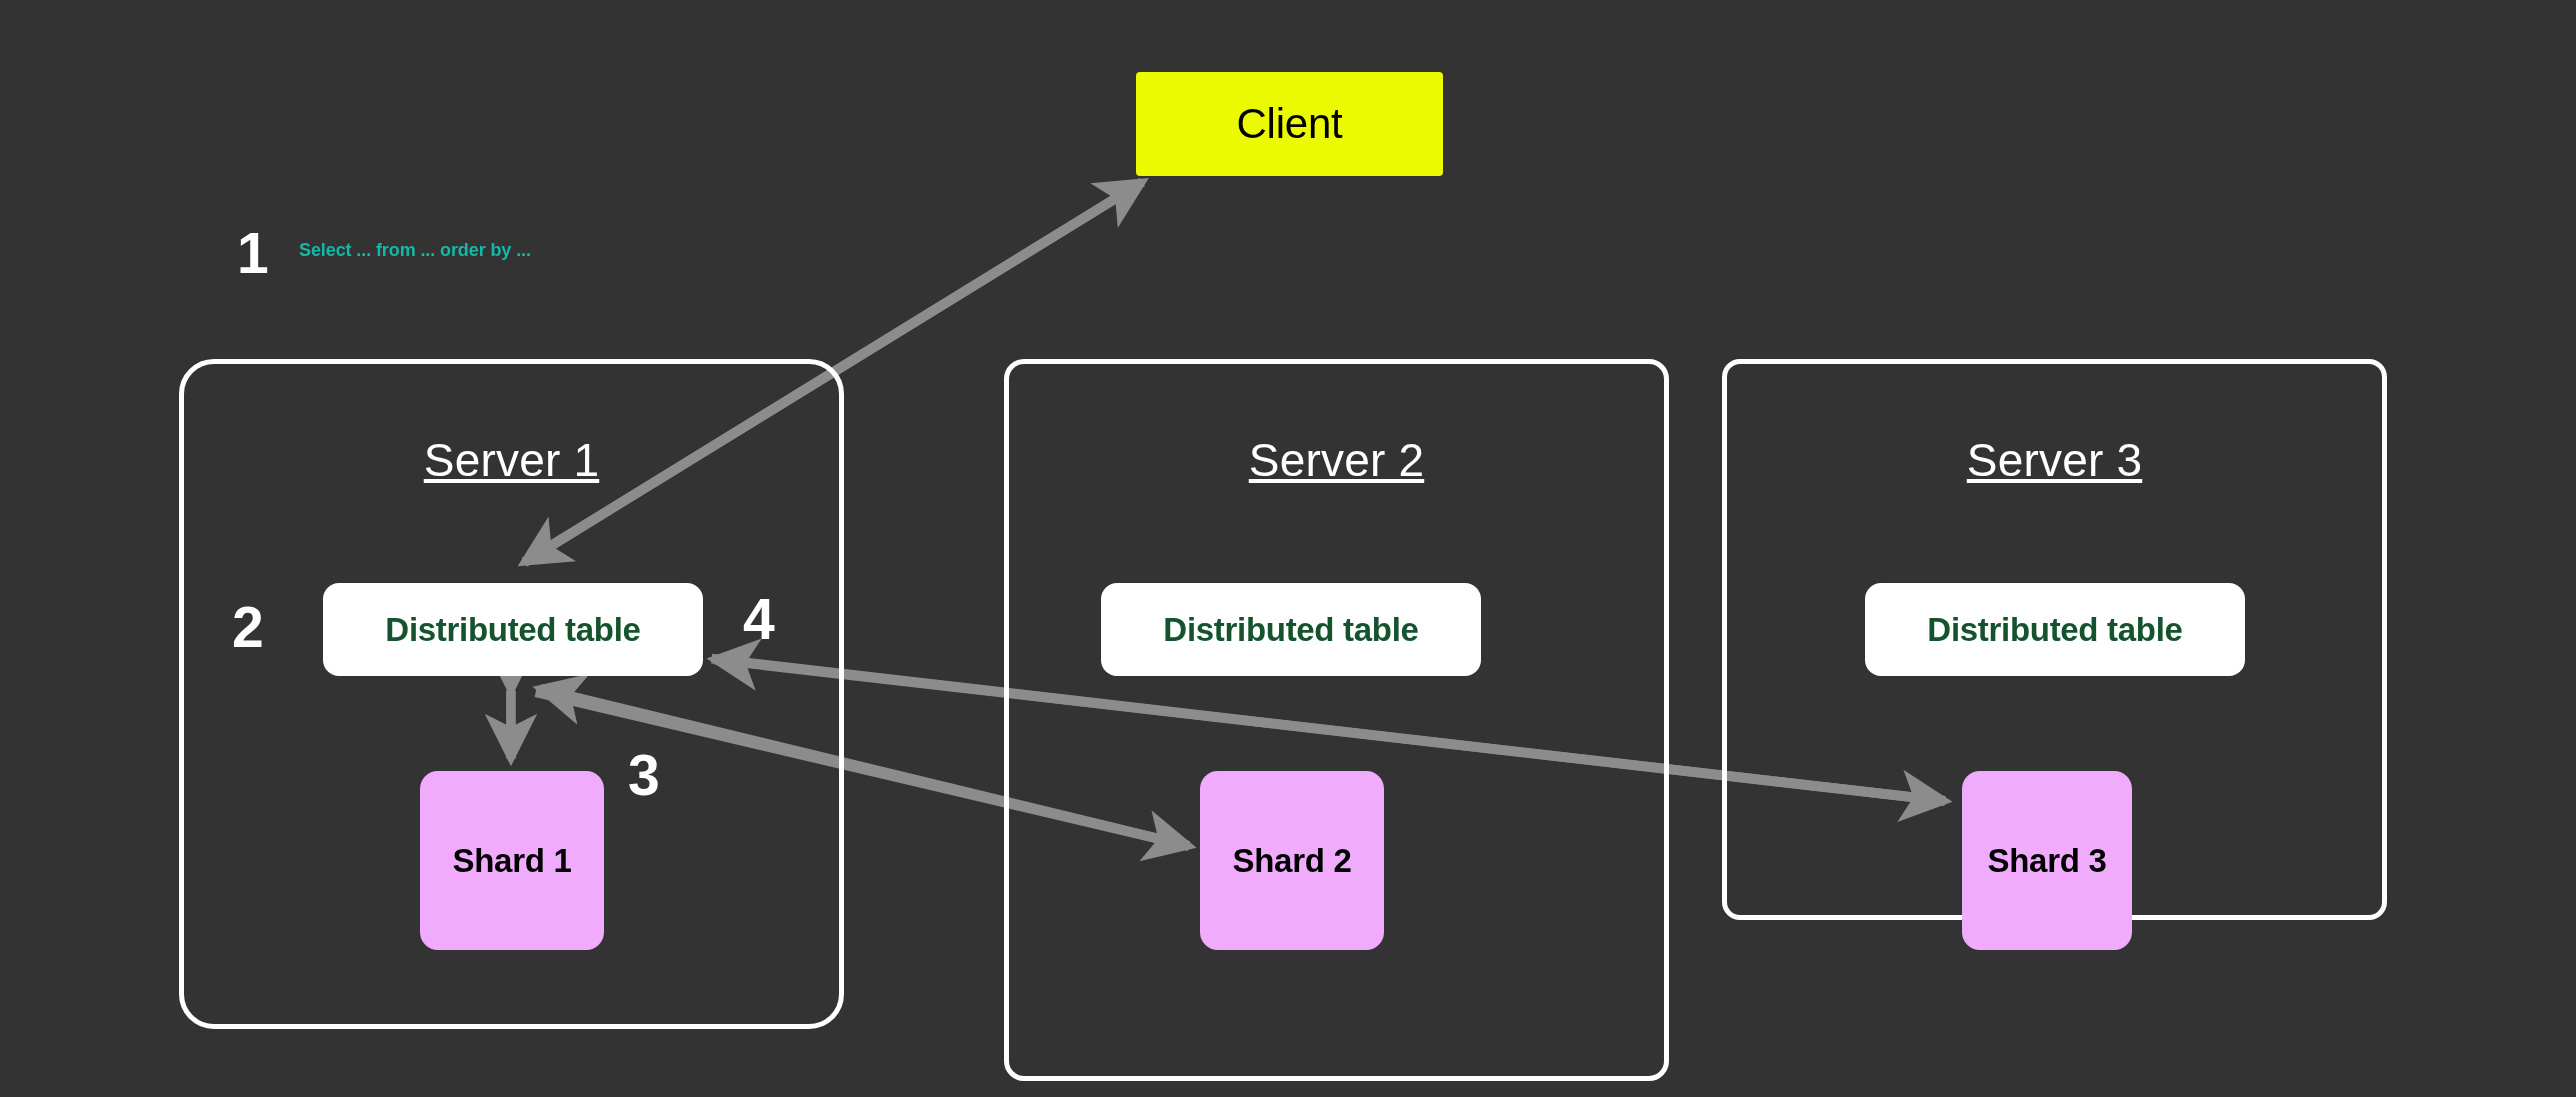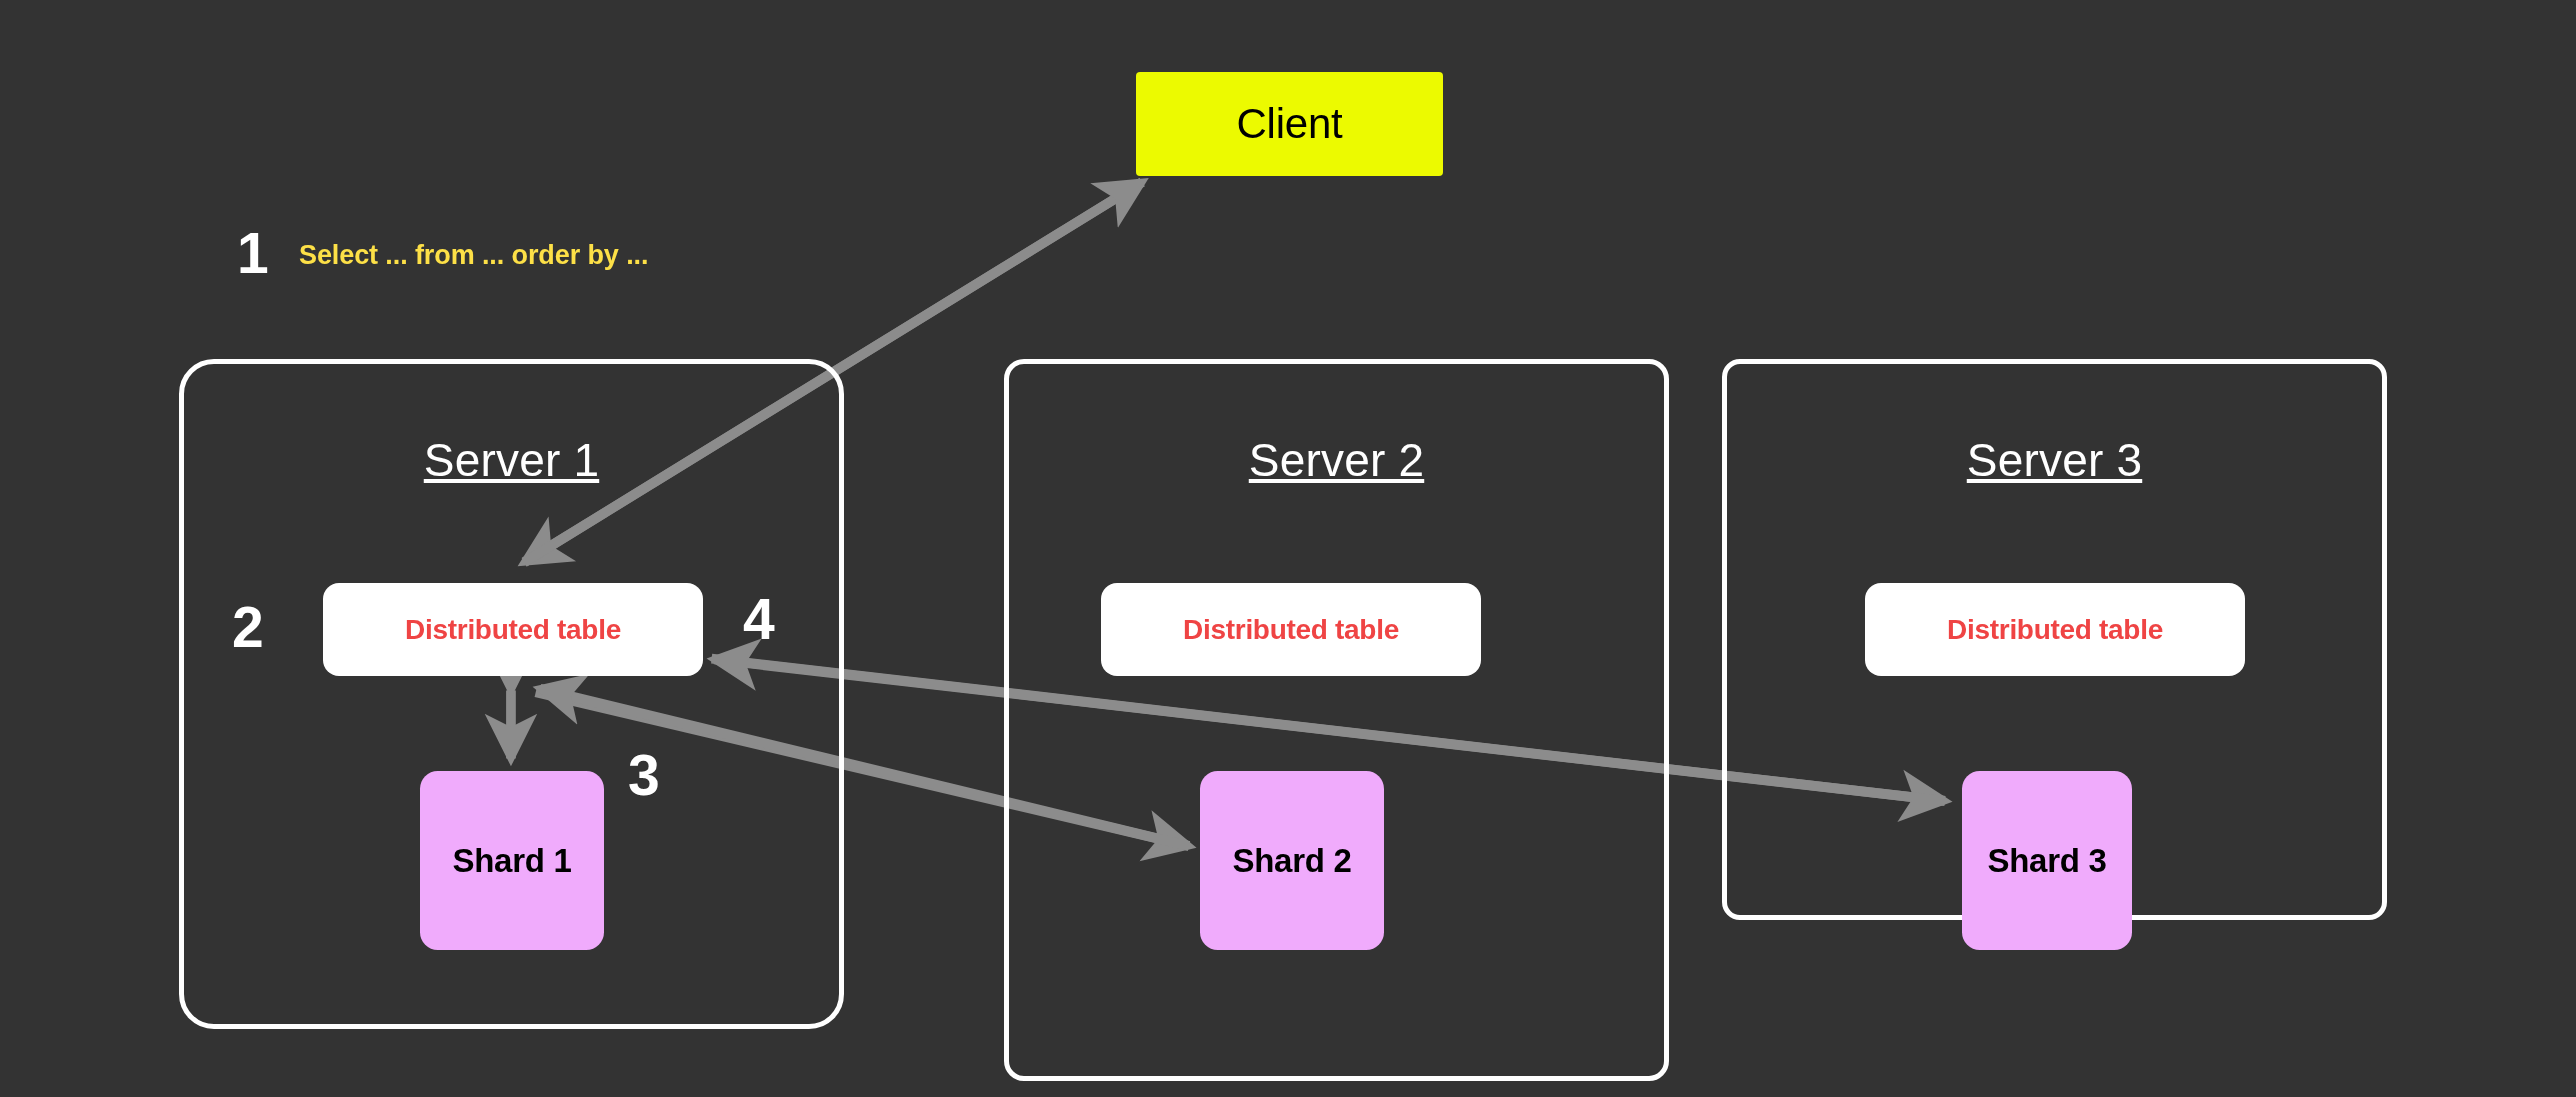--- a/index.html
+++ b/index.html
@@ -43,26 +43,26 @@
     font-size: 46px;
     font-weight: 400;
     letter-spacing: 0.2px;
     text-decoration: underline;
   }
 
   
   .dist-table {
     position: absolute;
     background: #ffffff;
-    color: #ef4444;
+    color: #14532d;
     border-radius: 16px;
     display: flex;
     align-items: center;
     justify-content: center;
-    font-size: 28px;
+    font-size: 33px;
     font-weight: 700;
     letter-spacing: -0.3px;
     box-sizing: border-box;
   }
 
   
   .shard {
     position: absolute;
     background: #f0abfc;
     color: #000000;
@@ -96,22 +96,22 @@
     position: absolute;
     color: #ffffff;
     font-size: 57px;
     font-weight: 700;
     line-height: 1;
   }
 
   
   .query-caption {
     position: absolute;
-    color: #fde047;
-    font-size: 27px;
+    color: #14b8a6;
+    font-size: 18px;
     font-weight: 700;
     letter-spacing: -0.1px;
     white-space: nowrap;
   }
 </style>
 </head>
 <body>
 
 <div id="canvas">
 

